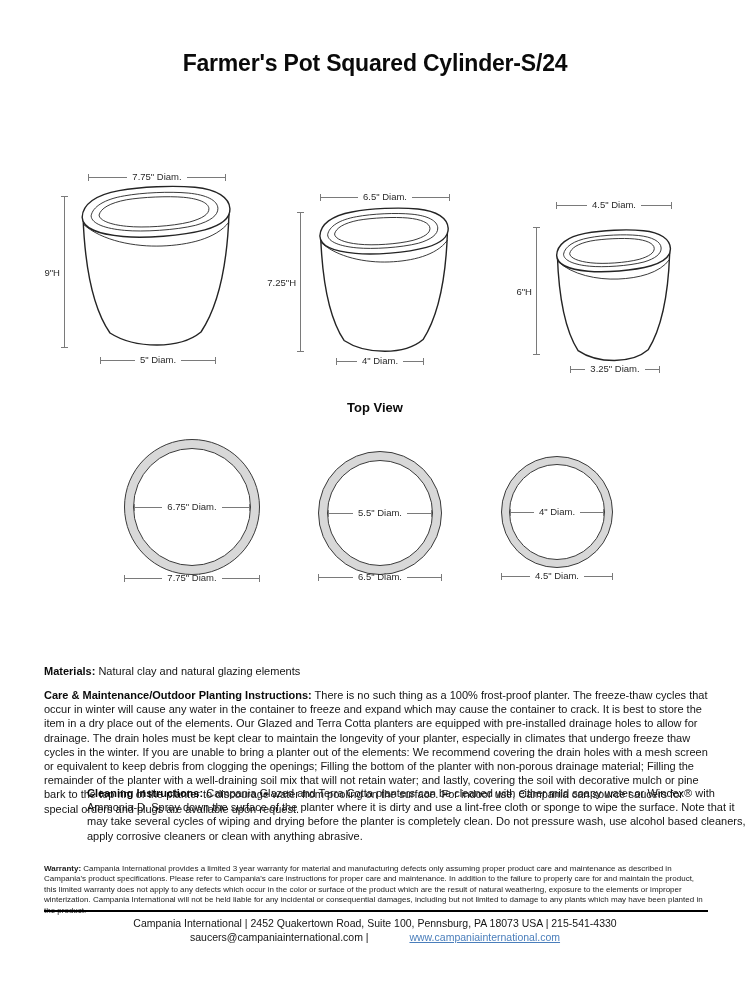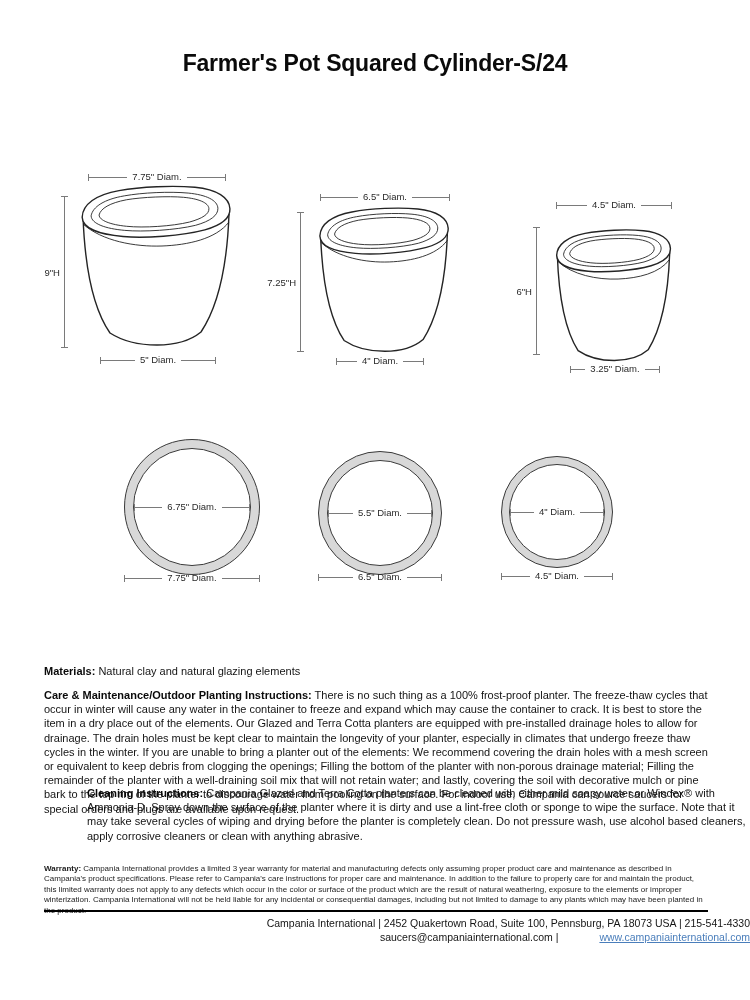--- a/index.html
+++ b/index.html
@@ -26,21 +26,21 @@
   .vdim .vlbl{position:absolute;right:5px;top:50%;transform:translateY(-50%);
               white-space:nowrap;font-size:9.5px;color:#2a2a2a;}
   
   .ring{position:absolute;border-radius:50%;background:#d8d8d8;border:1.4px solid #3a3a3a;box-sizing:border-box;}
   .ring .hole{position:absolute;border-radius:50%;background:#ffffff;border:1.4px solid #3a3a3a;}
   
   .para{position:absolute;left:44px;width:664px;font-size:11px;line-height:14.2px;color:#141414;text-align:left;}
   .para b{color:#0a0a0a;}
   .warranty{position:absolute;left:44px;width:664px;font-size:8px;line-height:10.4px;color:#1c1c1c;}
   .divider{position:absolute;left:44px;width:664px;height:2.4px;background:#000000;}
-  .footer-line{position:absolute;left:0;width:750px;text-align:right;font-size:10.5px;color:#141414;}
+  .footer-line{position:absolute;left:0;width:750px;text-align:center;font-size:10.5px;color:#141414;}
   .footer-line a{color:#4a7ebb;text-decoration:underline;cursor:pointer;margin-left:38px;}
 </style>
 </head>
 <body>
 
 <div class="page">
 
   <div class="title">Farmer's Pot Squared Cylinder-S/24</div>
 
 
@@ -124,20 +124,21 @@
     <span class="vlbl">6"H</span>
   </div>
   <div class="hdim" style="left:570px;top:362px;width:90px;">
     <i class="tick"></i>
       <i class="seg"></i>
       <span class="lbl">3.25" Diam.</span>
       <i class="seg"></i>
       <i class="tick"></i>
   </div>
 
+  <div class="sec-heading" style="top:400px;">Top View</div>
 
   <div class="ring" style="left:124px;top:439px;width:136px;height:136px;">
     <div class="hole" style="inset:8px;"></div>
   </div>
   <div class="hdim" style="left:134px;top:500px;width:116px;">
     <i class="tick"></i>
       <i class="seg"></i>
       <span class="lbl">6.75" Diam.</span>
       <i class="seg"></i>
       <i class="tick"></i>

